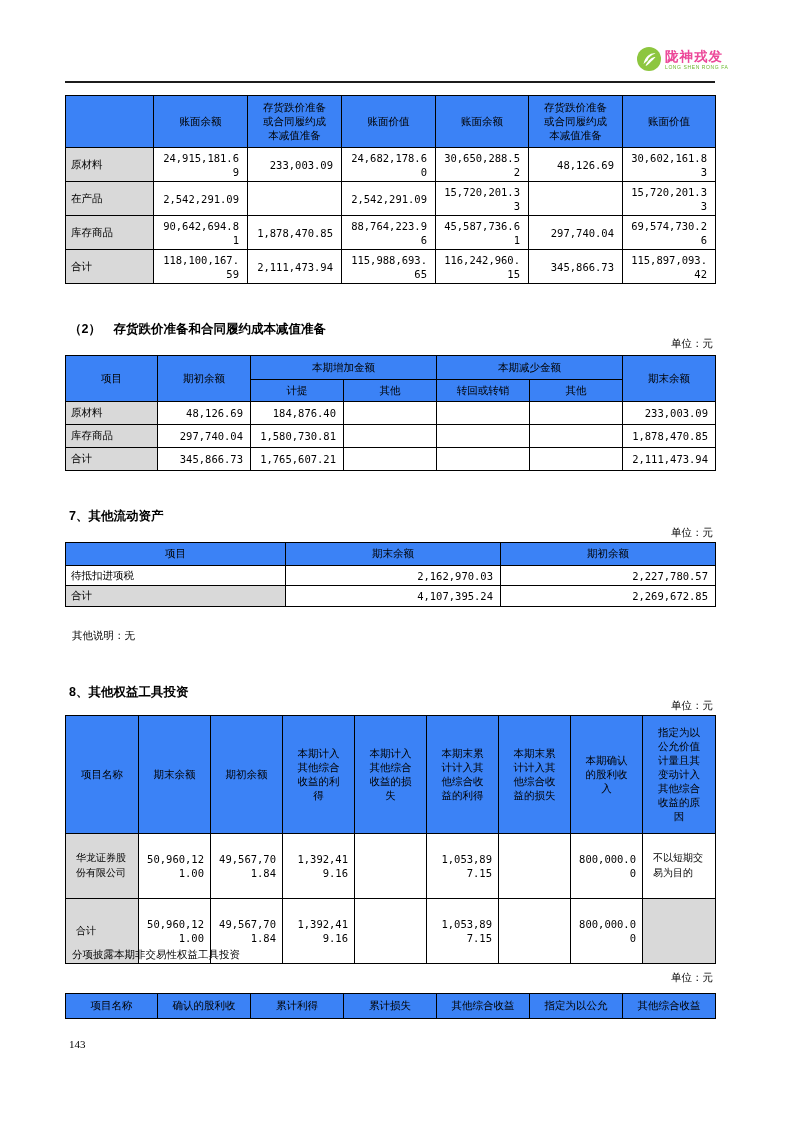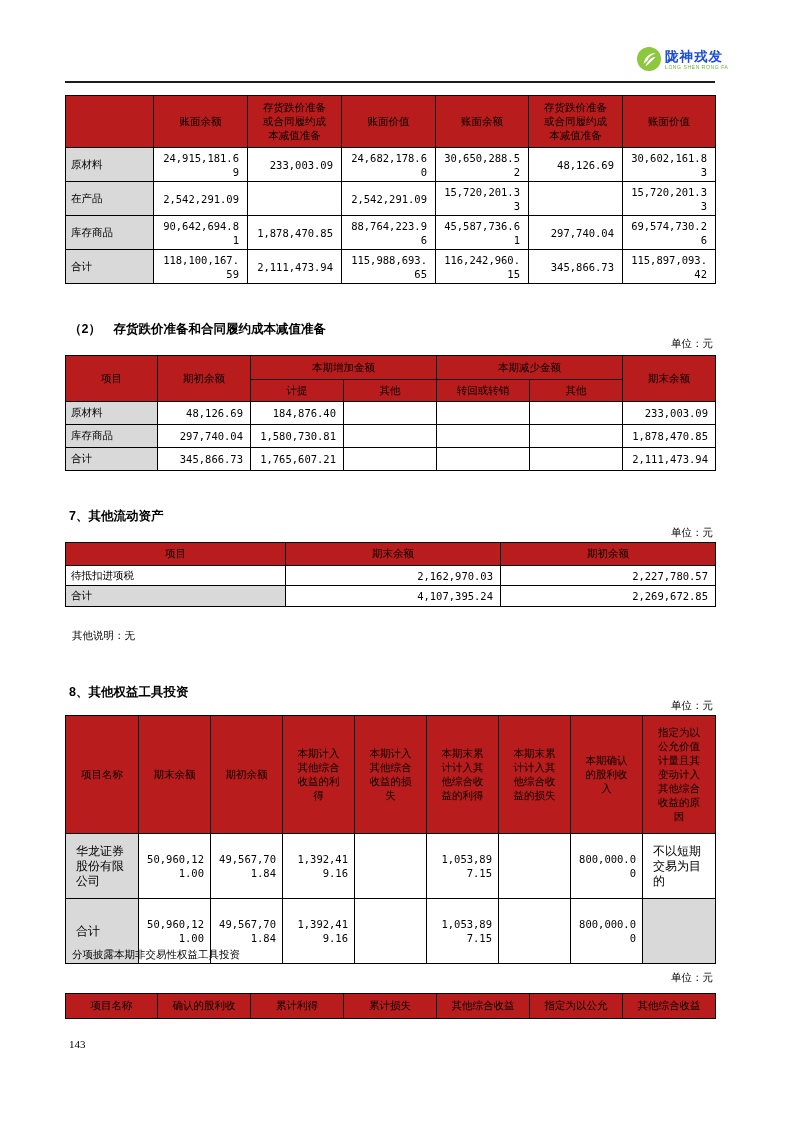--- a/index.html
+++ b/index.html
@@ -4,46 +4,46 @@
 <style>
   html,body{margin:0;padding:0;background:#fff;}
   .page{position:relative;width:793px;height:1122px;background:#fff;overflow:hidden;
         font-family:"Liberation Serif","DejaVu Serif",serif;color:#000;}
 
   
   .doc-title{position:absolute;left:65px;top:54px;font-size:13.5px;letter-spacing:.3px;white-space:nowrap;}
   .header-rule{position:absolute;left:65px;top:81px;width:650px;height:2px;background:#1c1c1c;}
   .logo{position:absolute;top:46px;left:636px;display:flex;align-items:center;gap:3px;}
   .logo-texts{display:flex;flex-direction:column;}
-  .logo-cn{font-size:13.5px;font-weight:bold;color:#1d4ed8;font-family:"Liberation Sans",sans-serif;
+  .logo-cn{font-size:13.5px;font-weight:bold;color:#ec4899;font-family:"Liberation Sans",sans-serif;
            letter-spacing:1px;line-height:15px;white-space:nowrap;}
   .logo-en{font-size:5px;color:#6ab82d;font-family:"Liberation Sans",sans-serif;letter-spacing:.6px;
            line-height:6px;white-space:nowrap;}
 
   
   .heading{position:absolute;left:69px;font-size:12.5px;font-weight:bold;
            font-family:"Liberation Sans",sans-serif;white-space:nowrap;margin-top:20px;}
   .txt{position:absolute;left:72px;font-size:10.5px;white-space:nowrap;}
   .unit{position:absolute;left:65px;width:648px;text-align:right;font-size:10.5px;}
   .pagenum{position:absolute;left:69px;top:1038px;font-size:11px;}
 
   
   .tbl{position:absolute;left:65px;}
   .tbl table{border-collapse:collapse;table-layout:fixed;}
   .tbl th,.tbl td{border:1px solid #000;overflow:hidden;vertical-align:middle;
                   font-size:10.5px;line-height:14px;}
-  .tbl th{background:#b91c1c;font-weight:normal;text-align:center;padding:2px 6px;}
+  .tbl th{background:#3b82f6;font-weight:normal;text-align:center;padding:2px 6px;}
   .tbl td.c-label{text-align:left;padding:2px 5px;}
   .tbl td.c-num{text-align:right;padding:2px 7px;font-family:"DejaVu Sans Mono",monospace;word-break:break-all;}
   .tbl td.gray{background:#d9d9d9;}
   table.t1 th{padding:2px 12px;}
   table.t1 td.c-num{padding:2px 8px;}
   table.t4 th{padding:2px 11px;}
   table.t4 td.c-num{padding:18px 6px;}
-  table.t4 td.c-label{font-size:12px;padding:2px 10px;line-height:15px;}
+  table.t4 td.c-label{font-size:10px;padding:2px 10px;line-height:15px;font-family:Liberation Mono, monospace;}
 
   
   .pos-t1{top:95px;}  .pos-h2{top:301px;} .pos-u1{top:337px;} .pos-t2{top:355px;}
   .pos-h7{top:488px;} .pos-u2{top:526px;} .pos-t3{top:542px;} .pos-note{top:629px;}
   .pos-h8{top:664px;} .pos-u3{top:699px;} .pos-t4{top:715px;} .pos-disc{top:948px;}
   .pos-u4{top:971px;} .pos-t5{top:993px;}
 </style>
 </head>
 <body>
 

